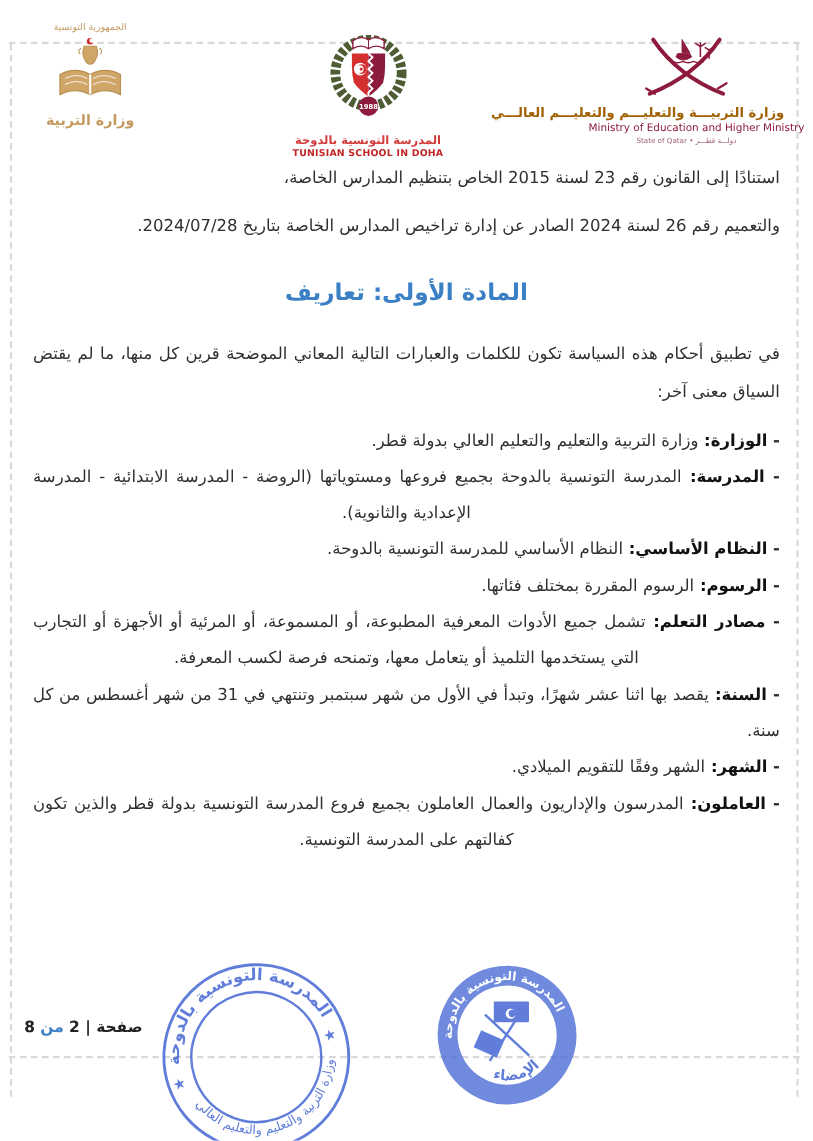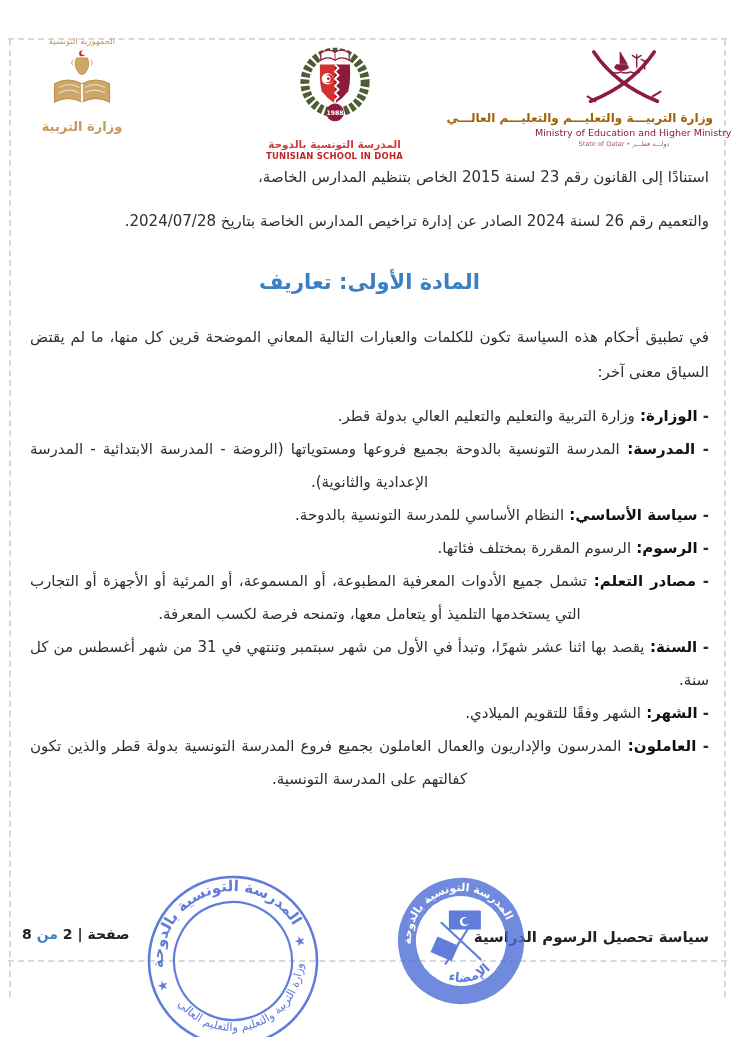--- a/index.html
+++ b/index.html
@@ -16,21 +16,21 @@
   .edge{position:absolute;z-index:0;border:0 dashed #d9d9d9;}
   .edge.top{left:8px;right:12px;top:38px;border-top-width:2px;}
   .edge.bottom{left:8px;right:12px;top:960px;border-top-width:2px;}
   .edge.left{left:9px;top:40px;bottom:40px;border-left-width:2px;}
   .edge.right{right:13px;top:40px;bottom:40px;border-right-width:2px;}
 
   
   .header{
     position:relative;z-index:2;
     display:flex;justify-content:space-between;align-items:flex-start;
-    padding:36px 26px 0 30px;height:116px;
+    padding:20px 26px 0 30px;height:116px;
   }
   .logo{text-align:center;line-height:1.25;}
   .logo-tunisia{width:104px;}
   .t-rep{color:#c49a5f;font-size:8.5px;white-space:nowrap;}
   .t-min{color:#c49a5f;font-size:13px;font-weight:bold;margin-top:1px;}
   .logo-school{width:150px;margin-top:2px;}
   .s-ar{color:#d43c3c;font-size:10.5px;font-weight:bold;margin-top:1px;white-space:nowrap;}
   .s-en{color:#c22525;font-size:8.5px;font-weight:bold;letter-spacing:.2px;white-space:nowrap;}
   .logo-qatar{width:178px;margin-top:8px;}
   .q-ar{color:#a16207;font-size:12px;font-weight:bold;white-space:nowrap;direction:rtl;}
@@ -173,30 +173,29 @@
     <p class="intro">استنادًا إلى القانون رقم 23 لسنة 2015 الخاص بتنظيم المدارس الخاصة،</p>
     <p class="intro">والتعميم رقم 26 لسنة 2024 الصادر عن إدارة تراخيص المدارس الخاصة بتاريخ 2024/07/28.</p>
 
     <h1 class="section-title">المادة الأولى: تعاريف</h1>
 
     <p class="lead">في تطبيق أحكام هذه السياسة تكون للكلمات والعبارات التالية المعاني الموضحة قرين كل منها، ما لم يقتض السياق معنى آخر:</p>
 
     <div class="defs" id="definitions">
         <div class="def"><span class="dash">- </span><b class="term">الوزارة: </b><span>وزارة التربية والتعليم والتعليم العالي بدولة قطر.</span></div>
         <div class="def multiline"><span class="dash">- </span><b class="term">المدرسة: </b><span>المدرسة التونسية بالدوحة بجميع فروعها ومستوياتها (الروضة - المدرسة الابتدائية - المدرسة الإعدادية والثانوية).</span></div>
-        <div class="def"><span class="dash">- </span><b class="term">سياسة الأساسي: </b><span>النظام الأساسي للمدرسة التونسية بالدوحة.</span></div>
+        <div class="def"><span class="dash">- </span><b class="term">النظام الأساسي: </b><span>النظام الأساسي للمدرسة التونسية بالدوحة.</span></div>
         <div class="def"><span class="dash">- </span><b class="term">الرسوم: </b><span>الرسوم المقررة بمختلف فئاتها.</span></div>
         <div class="def multiline"><span class="dash">- </span><b class="term">مصادر التعلم: </b><span>تشمل جميع الأدوات المعرفية المطبوعة، أو المسموعة، أو المرئية أو الأجهزة أو التجارب التي يستخدمها التلميذ أو يتعامل معها، وتمنحه فرصة لكسب المعرفة.</span></div>
         <div class="def"><span class="dash">- </span><b class="term">السنة: </b><span>يقصد بها اثنا عشر شهرًا، وتبدأ في الأول من شهر سبتمبر وتنتهي في 31 من شهر أغسطس من كل سنة.</span></div>
         <div class="def"><span class="dash">- </span><b class="term">الشهر: </b><span>الشهر وفقًا للتقويم الميلادي.</span></div>
         <div class="def multiline"><span class="dash">- </span><b class="term">العاملون: </b><span>المدرسون والإداريون والعمال العاملون بجميع فروع المدرسة التونسية بدولة قطر والذين تكون كفالتهم على المدرسة التونسية.</span></div>
       </div>
   </main>
 
-  <div class="doc-title">سياسة تحصيل الرسوم الدراسية</div>
 
   <div class="page-info">
     <span>صفحة |</span>
     <span>2</span>
     <span class="of">من</span>
     <span>8</span>
   </div>
 
   <svg class="stamp stamp-outline" width="178" height="178" viewBox="0 0 178 178">
     <defs>

